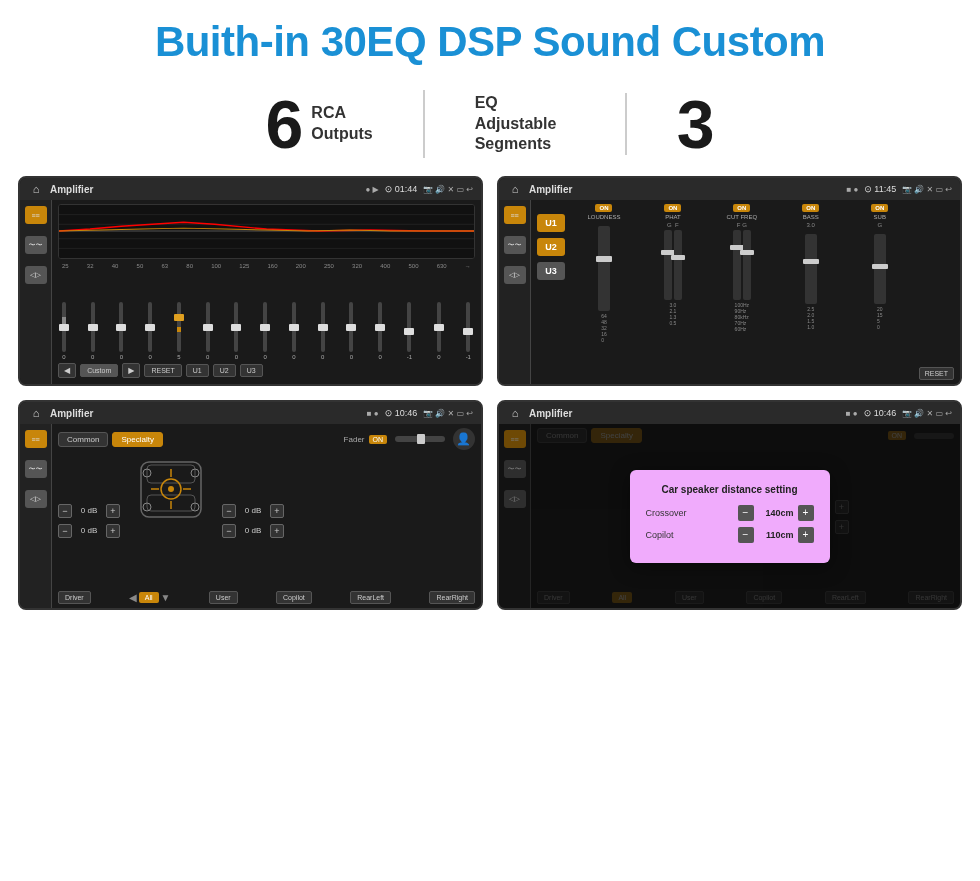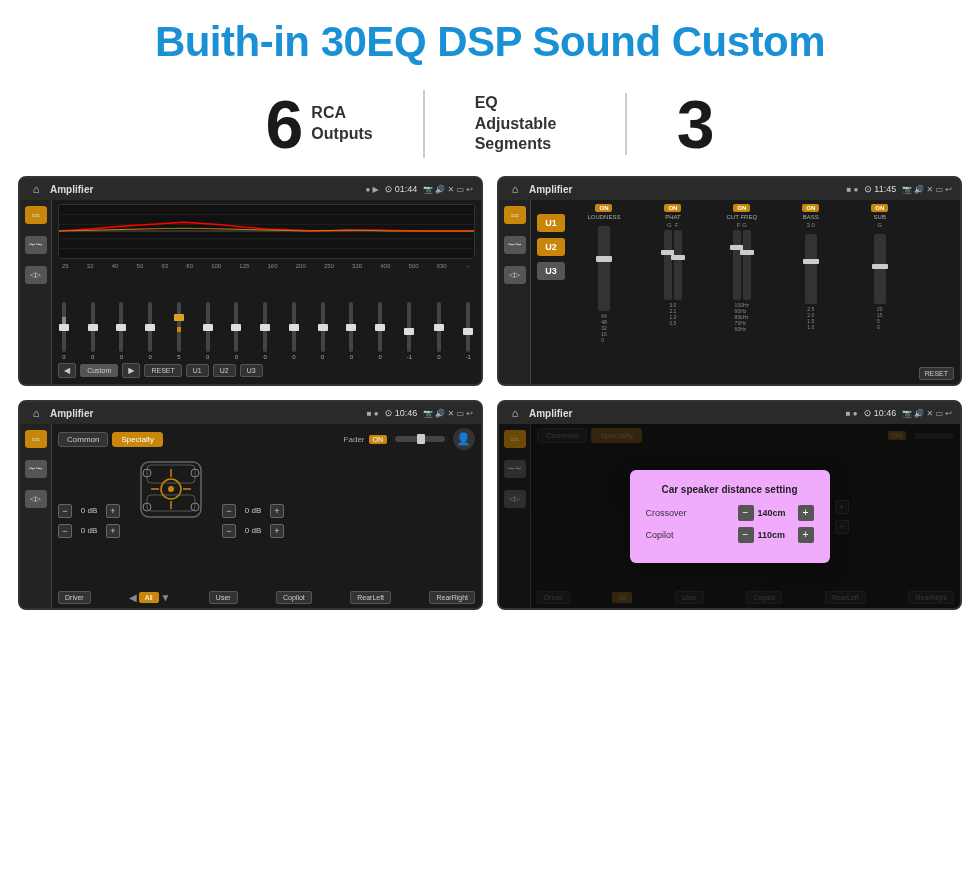--- a/index.html
+++ b/index.html
@@ -429,21 +429,21 @@
       color: #fff;
       font-size: 10px;
       display: flex;
       align-items: center;
       justify-content: center;
     }
     .dialog-value {
       font-size: 9px;
       color: #222;
       min-width: 36px;
-      text-align: left;
+      text-align: right;
       font-weight: bold;
     }
     .confirm-btn {
       background: #888;
       color: #fff;
       font-size: 10px;
       font-weight: bold;
       padding: 5px 20px;
       border-radius: 3px;
       text-align: center;

